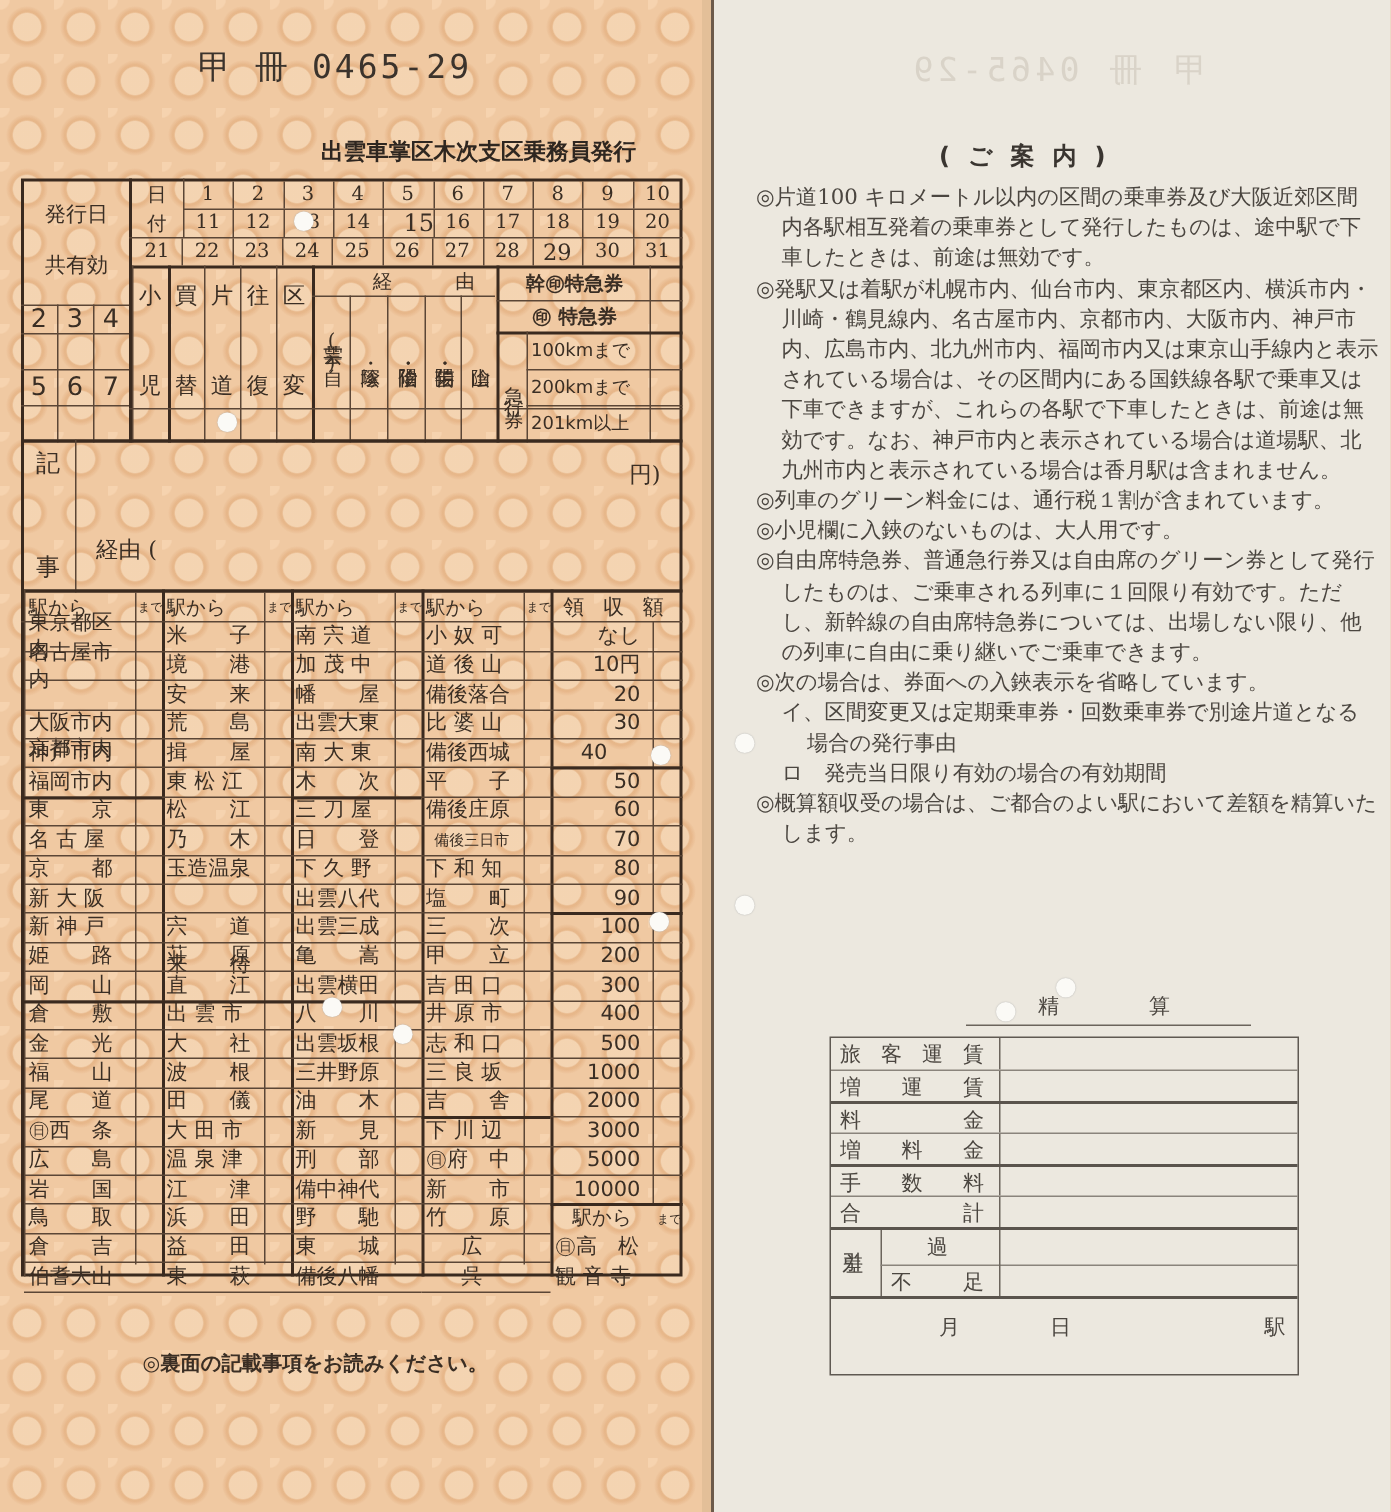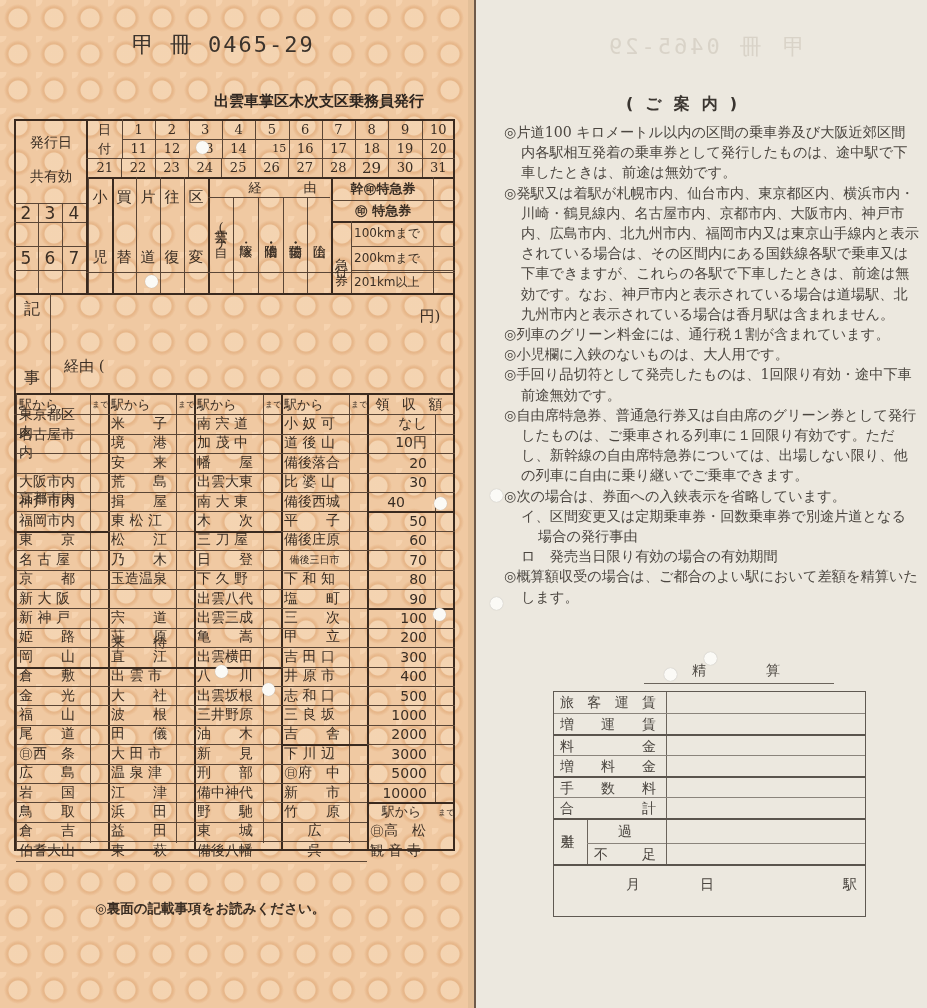--- a/index.html
+++ b/index.html
@@ -92,21 +92,21 @@
       <div class="vline" style="left:388.4px;top:121px;height:18px;"></div>
       <div class="cell" style="left:421.7px;top:120px;width:33.3px;height:19px;font-size:13px;">10</div>
       <div class="vline" style="left:421.7px;top:121px;height:18px;"></div>
       <div class="cell" style="left:122px;top:139px;width:33.3px;height:19px;font-size:13px;">11</div>
       <div class="cell" style="left:155.3px;top:139px;width:33.3px;height:19px;font-size:13px;">12</div>
       <div class="vline" style="left:155.3px;top:140px;height:18px;"></div>
       <div class="cell" style="left:188.6px;top:139px;width:33.3px;height:19px;font-size:13px;">13</div>
       <div class="vline" style="left:188.6px;top:140px;height:18px;"></div>
       <div class="cell" style="left:221.89999999999998px;top:139px;width:33.3px;height:19px;font-size:13px;">14</div>
       <div class="vline" style="left:221.89999999999998px;top:140px;height:18px;"></div>
-      <div class="cell" style="left:255.2px;top:139px;width:48px;height:19px;font-size:11px;">15</div>
+      <div class="cell" style="left:255.2px;top:139px;width:48px;height:19px;font-size:16px;">15</div>
       <div class="vline" style="left:255.2px;top:140px;height:18px;"></div>
       <div class="cell" style="left:288.5px;top:139px;width:33.3px;height:19px;font-size:13px;">16</div>
       <div class="vline" style="left:288.5px;top:140px;height:18px;"></div>
       <div class="cell" style="left:321.79999999999995px;top:139px;width:33.3px;height:19px;font-size:13px;">17</div>
       <div class="vline" style="left:321.79999999999995px;top:140px;height:18px;"></div>
       <div class="cell" style="left:355.09999999999997px;top:139px;width:33.3px;height:19px;font-size:13px;">18</div>
       <div class="vline" style="left:355.09999999999997px;top:140px;height:18px;"></div>
       <div class="cell" style="left:388.4px;top:139px;width:33.3px;height:19px;font-size:13px;">19</div>
       <div class="vline" style="left:388.4px;top:140px;height:18px;"></div>
       <div class="cell" style="left:421.7px;top:139px;width:33.3px;height:19px;font-size:13px;">20</div>
@@ -463,21 +463,20 @@
 <div class="left-edge"></div>
 
 <div class="right">
   <div class="ghost">甲 冊 0465-29</div>
   <div class="guide-title">(ご案内)</div>
   <div class="guide" id="guide">
       <p>◎片道100 キロメートル以内の区間の乗車券及び大阪近郊区間内各駅相互発着の乗車券として発行したものは、途中駅で下車したときは、前途は無効です。</p>
       <p>◎発駅又は着駅が札幌市内、仙台市内、東京都区内、横浜市内・川崎・鶴見線内、名古屋市内、京都市内、大阪市内、神戸市内、広島市内、北九州市内、福岡市内又は東京山手線内と表示されている場合は、その区間内にある国鉄線各駅で乗車又は下車できますが、これらの各駅で下車したときは、前途は無効です。なお、神戸市内と表示されている場合は道場駅、北九州市内と表示されている場合は香月駅は含まれません。</p>
       <p>◎列車のグリーン料金には、通行税１割が含まれています。</p>
       <p>◎小児欄に入鋏のないものは、大人用です。</p>
-      <p>◎手回り品切符として発売したものは、1回限り有効・途中下車前途無効です。</p>
       <p>◎自由席特急券、普通急行券又は自由席のグリーン券として発行したものは、ご乗車される列車に１回限り有効です。ただし、新幹線の自由席特急券については、出場しない限り、他の列車に自由に乗り継いでご乗車できます。</p>
       <p>◎次の場合は、券面への入鋏表示を省略しています。</p>
       <p class="sub">イ、区間変更又は定期乗車券・回数乗車券で別途片道となる場合の発行事由</p>
       <p class="sub">ロ　発売当日限り有効の場合の有効期間</p>
       <p>◎概算額収受の場合は、ご都合のよい駅において差額を精算いたします。</p>
     </div>
 
   <div class="seisan-title">
     <span>精</span>
     <span>算</span>

